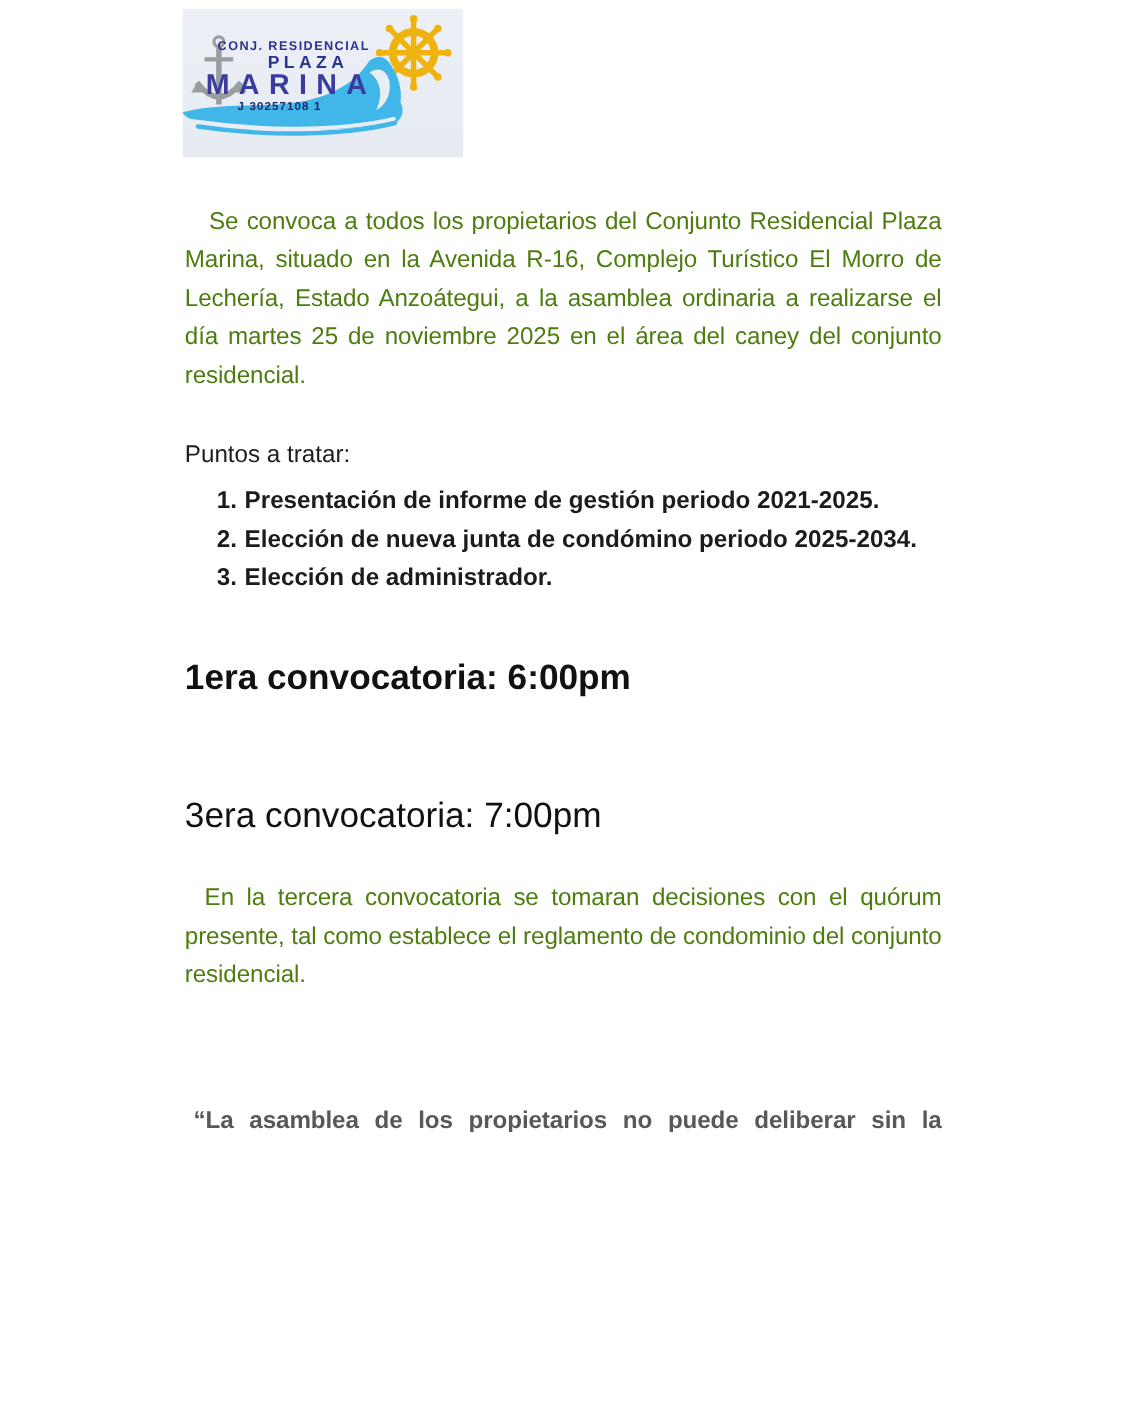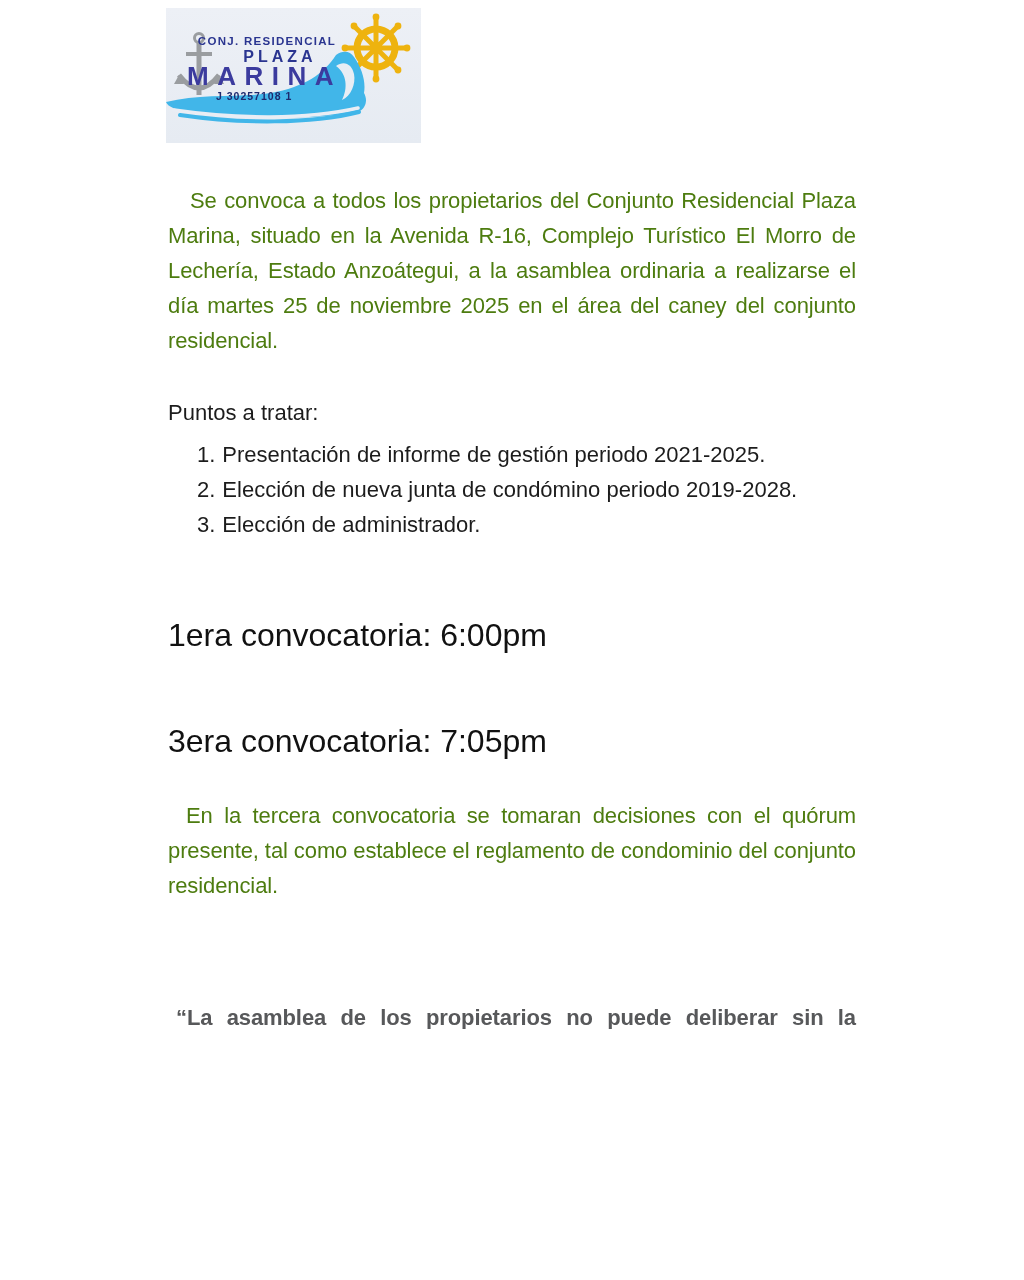--- a/index.html
+++ b/index.html
@@ -21,27 +21,27 @@
     white-space:nowrap;
   }
   .para{
     position:absolute;left:168px;width:688px;
     font-size:22px;line-height:35px;letter-spacing:-0.1px;
     text-align:justify;color:#4d7c0f;
   }
   .intro{top:183px;text-indent:22px;}
   .agenda-heading{position:absolute;left:168px;top:380px;font-size:22px;color:#1c1c1c;margin-top:20px;}
   .agenda{position:absolute;left:197px;top:437px;font-size:22px;line-height:35px;color:#1c1c1c;}
-  .agenda-item{white-space:nowrap;}
+  .agenda-item{white-space:nowrap;font-weight:bold;}
   .agenda-num{display:inline-block;margin-right:7px;}
   .call-line{
     position:absolute;left:168px;
     font-size:32px;line-height:38px;color:#111111;white-space:nowrap;
   }
-  .call-0{top:616px;}
+  .call-0{top:596px;font-weight:bold;}
   .call-1{top:657px;}
   .call-2{top:722px;}
   .quorum{top:798px;text-indent:18px;}
   .law-ref{position:absolute;left:168px;top:932px;font-size:22px;color:#1c1c1c;}
   .quote{
     top:1000px;font-weight:bold;color:#57585a;
     line-height:36px;text-indent:8px;
   }
   .signature{
     position:absolute;left:0;top:1206px;width:1024px;
@@ -120,29 +120,29 @@
 
   <div class="para intro">Se convoca a todos los propietarios del Conjunto Residencial Plaza Marina, situado en la Avenida R-16, Complejo Turístico El Morro de Lechería, Estado Anzoátegui, a la asamblea ordinaria a realizarse el día martes 25 de noviembre 2025 en el área del caney del conjunto residencial.</div>
 
   <div class="agenda-heading">Puntos a tratar:</div>
 
   <div class="agenda">
     <div class="agenda-item">
       <span class="agenda-num">1.</span><span>Presentación de informe de gestión periodo 2021-2025.</span>
     </div>
     <div class="agenda-item">
-      <span class="agenda-num">2.</span><span>Elección de nueva junta de condómino periodo 2019-2028.</span>
+      <span class="agenda-num">2.</span><span>Elección de nueva junta de condómino periodo 2025-2034.</span>
     </div>
     <div class="agenda-item">
       <span class="agenda-num">3.</span><span>Elección de administrador.</span>
     </div>
   </div>
 
   <div class="call-line call-0">1era convocatoria: 6:00pm</div>
-  <div class="call-line call-2">3era convocatoria: 7:05pm</div>
+  <div class="call-line call-2">3era convocatoria: 7:00pm</div>
 
   <div class="para quorum">En la tercera convocatoria se tomaran decisiones con el quórum presente, tal como establece el reglamento de condominio del conjunto residencial.</div>
 
 
   <div class="para quote">“La asamblea de los propietarios no puede deliberar sin la presencia de todos los interesados, a menos que conste en forma fehaciente que todos han sido invitados a la reunión con tres (3) días de anticipación, por lo menos”.</div>
 
 
   <div class="bottom-strip"></div>
   <div class="bottom-card"></div>
 

